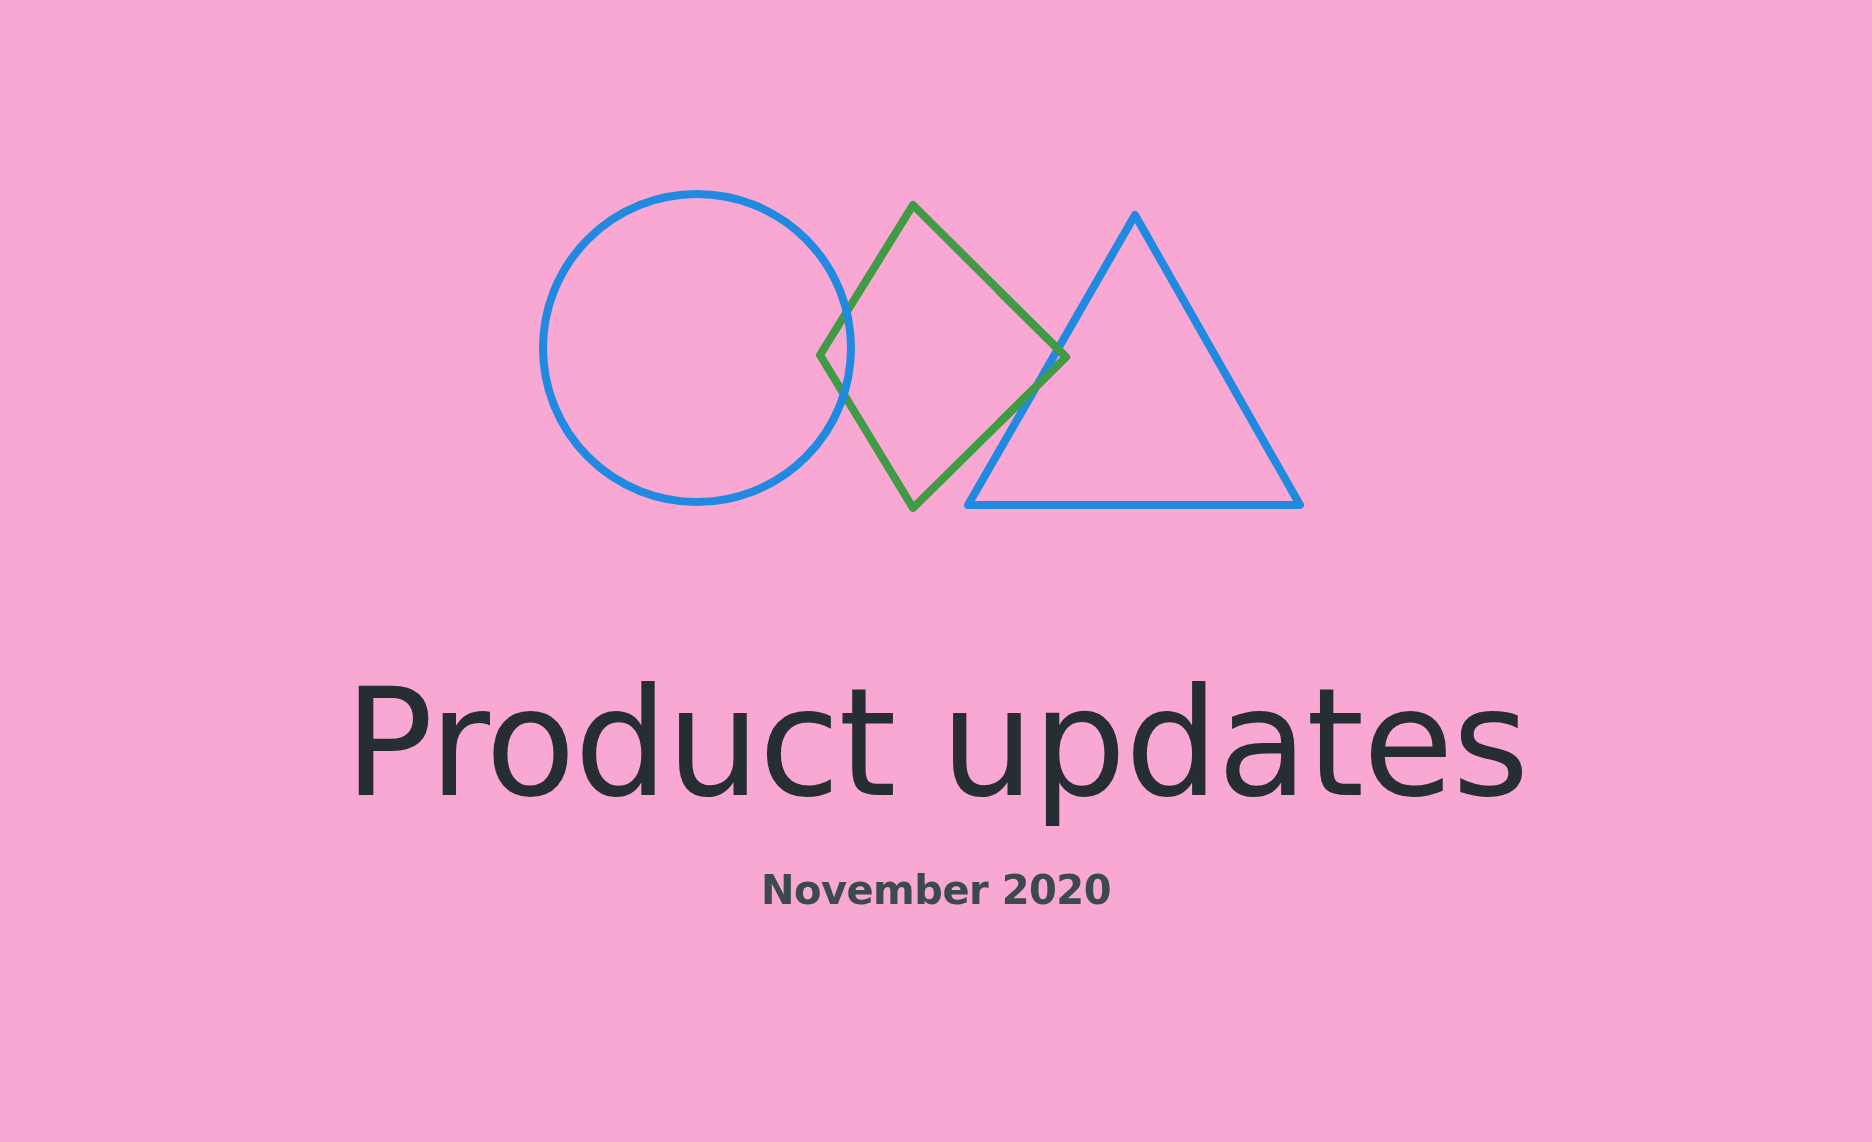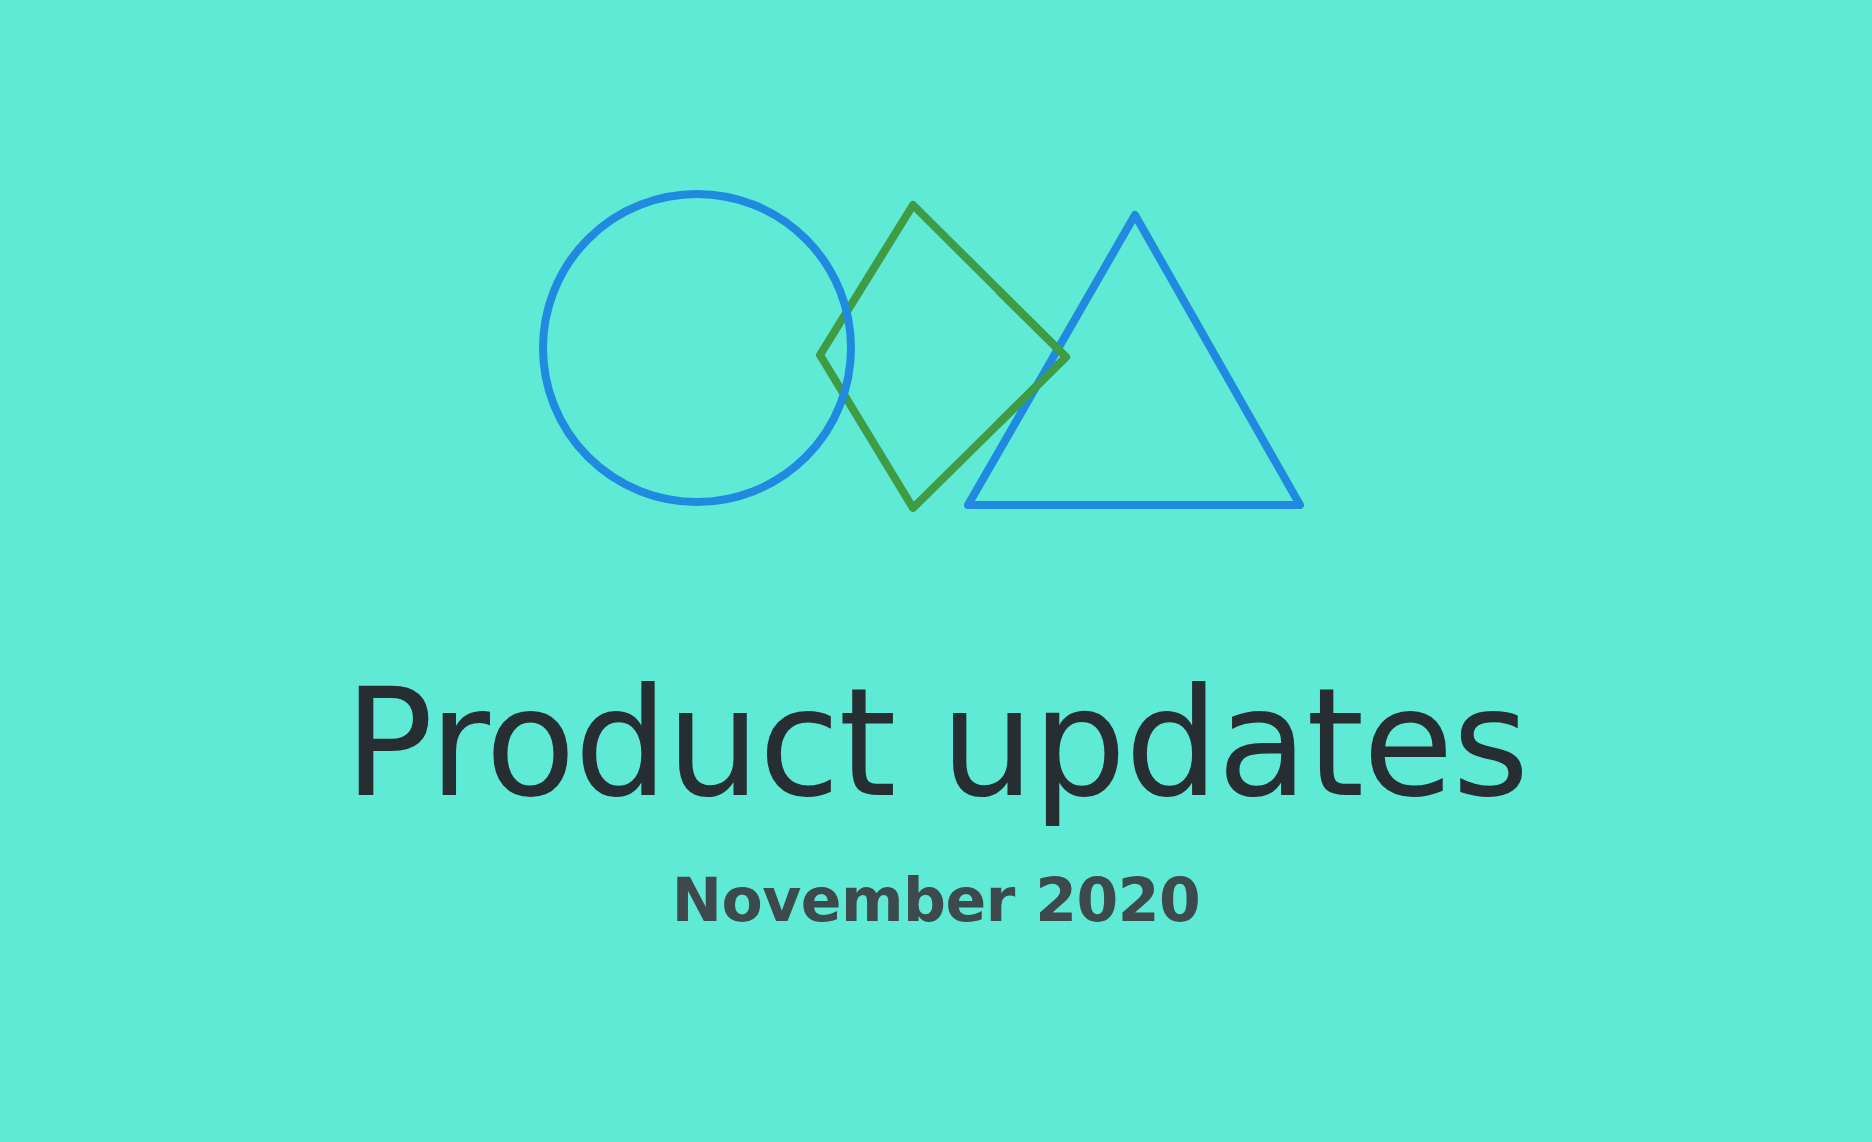--- a/index.html
+++ b/index.html
@@ -12,21 +12,21 @@
     height: 1142px;
     background: #ffffff;
     font-family: "Liberation Sans", sans-serif;
     overflow: hidden;
   }
 
   #slide {
     position: relative;
     width: 1872px;
     height: 1142px;
-    background: #5eead4;
+    background: #f9a8d4;
     box-sizing: border-box;
   }
 
   
   #shapes-mark {
     position: absolute;
     left: 0;
     top: 0;
     width: 1872px;
     height: 560px;
@@ -63,21 +63,21 @@
     width: 1872px;
     transform: scaleX(0.985);
     transform-origin: 50% 50%;
   }
 
   #page-subtitle {
     display: block;
     margin: 0;
     padding: 0;
     font-family: "DejaVu Sans", "Liberation Sans", sans-serif;
-    font-size: 60px;
+    font-size: 40px;
     line-height: 1.0;
     font-weight: 700;
     letter-spacing: -0.5px;
     color: #3d4a4d;
     white-space: nowrap;
     position: absolute;
     top: 330px;
     left: 0;
     width: 1872px;
   }

